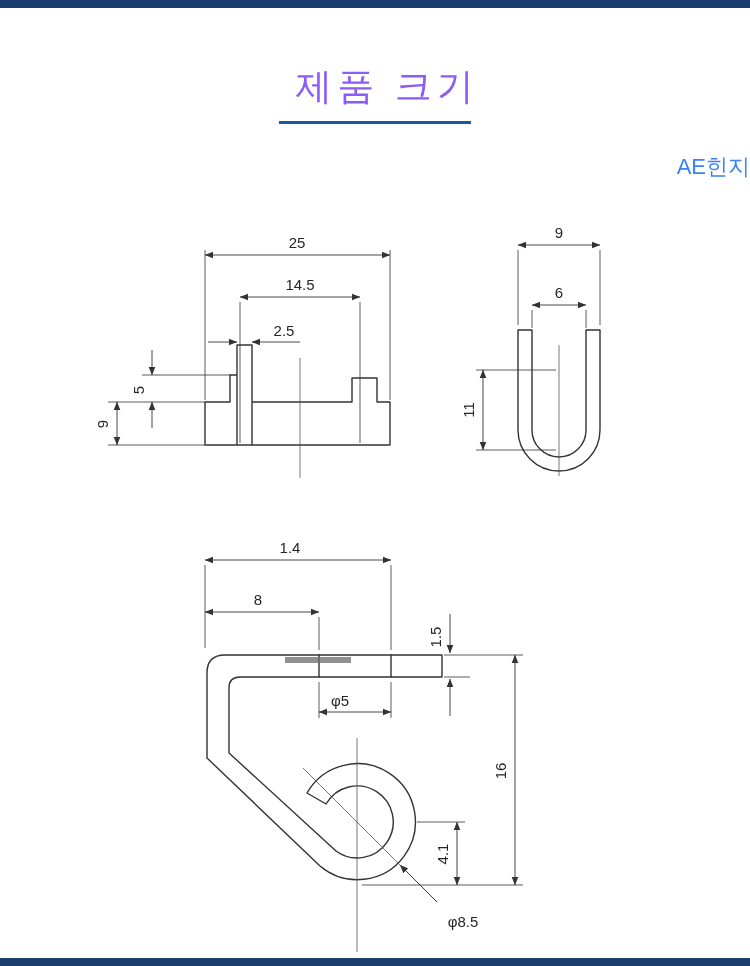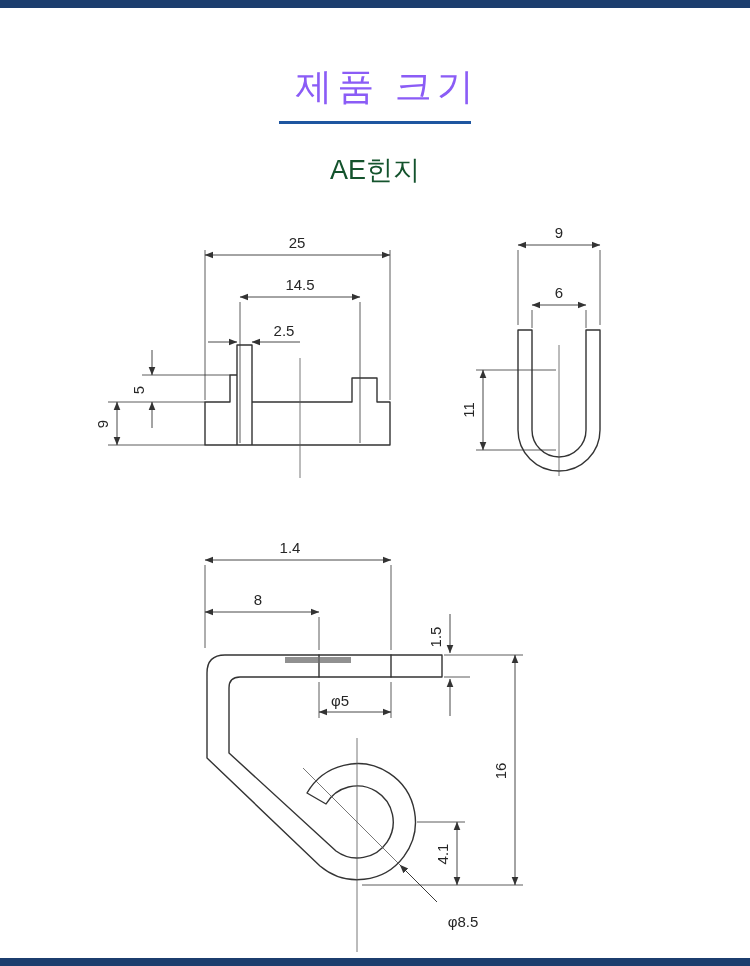--- a/index.html
+++ b/index.html
@@ -5,22 +5,22 @@
   html,body{margin:0;padding:0;background:#fff;}
   .page{position:relative;width:750px;height:966px;background:#ffffff;overflow:hidden;
         font-family:"Liberation Sans",sans-serif;}
   .bar{position:absolute;left:0;width:100%;height:8px;background:#1c3e6e;}
   .bar.top{top:0;}
   .bar.bottom{bottom:0;}
   .title{position:absolute;top:62px;left:0;width:100%;text-align:center;
          font-size:37px;letter-spacing:5px;color:#8b5cf6;font-weight:400;margin-left:12px;}
   .title-underline{position:absolute;top:121px;left:50%;transform:translateX(-50%);
          width:192px;height:3px;background:#1e56a0;}
-  .subtitle{position:absolute;top:152px;left:0;width:100%;text-align:center;
-         font-size:27px;color:#14532d;font-weight:400;}
+  .subtitle{position:absolute;top:152px;left:0;width:100%;text-align:right;
+         font-size:22px;color:#3b82f6;font-weight:400;}
   svg.drawing{position:absolute;top:0;left:0;}
   .outline{fill:none;stroke:#333;stroke-width:1.4;stroke-linejoin:round;stroke-linecap:round;}
   .dimline{fill:none;stroke:#333;stroke-width:0.9;}
   .extline{fill:none;stroke:#333;stroke-width:0.8;}
   .centerline{fill:none;stroke:#555;stroke-width:0.8;}
   .hatch{fill:#6b6b6b;opacity:0.75;}
   .dim{font:15px "Liberation Sans",sans-serif;fill:#262626;}
 </style>
 </head>
 <body>

